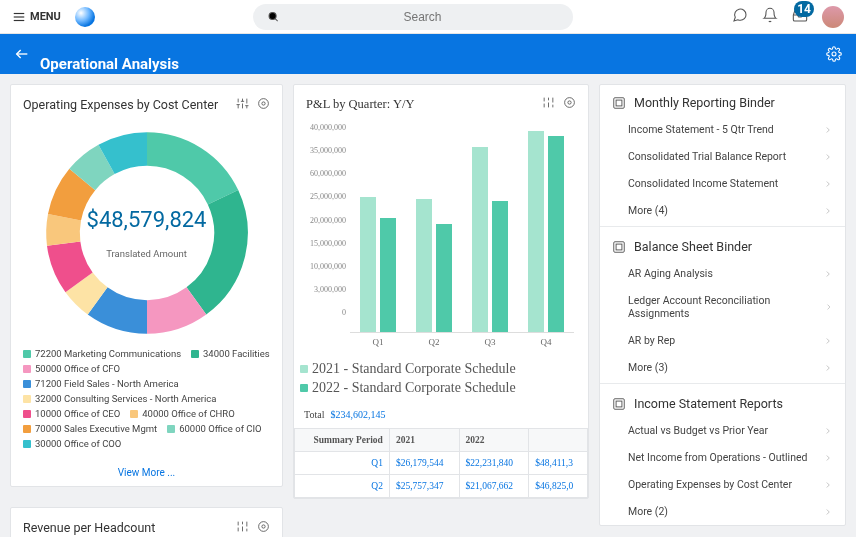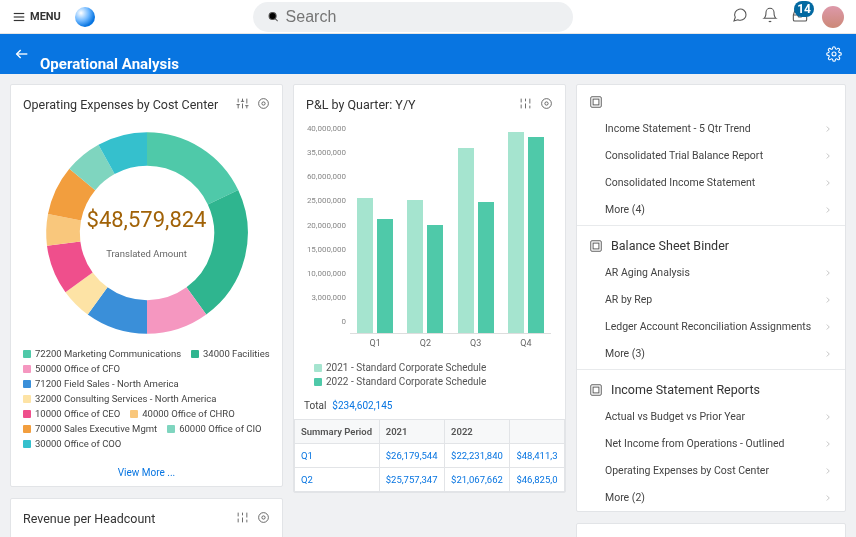--- a/index.html
+++ b/index.html
@@ -5,72 +5,72 @@
 * { box-sizing: border-box; margin: 0; padding: 0; }
 body { font-family: -apple-system, BlinkMacSystemFont, "Segoe UI", Roboto, sans-serif; background: #f0f1f3; width: 856px; height: 537px; overflow: hidden; }
 
 .topbar { height: 34px; background: #fff; display: flex; align-items: center; padding: 0 12px; border-bottom: 1px solid #e6e6e6; gap: 8px; }
 .menu-btn { display: flex; align-items: center; gap: 4px; font-size: 11px; font-weight: 700; color: #333; cursor: pointer; }
 .menu-btn svg { width: 14px; height: 14px; }
 .logo { width: 20px; height: 20px; border-radius: 50%; background: radial-gradient(circle at 30% 30%, #fff, #6fb8ff 40%, #0875e1 70%); margin-left: 6px; }
 .search-wrap { flex: 1; display: flex; justify-content: center; }
 .searchbox { display: flex; align-items: center; gap: 6px; background: #eef0f2; border-radius: 18px; padding: 6px 14px; width: 320px; }
 .searchbox svg { width: 13px; height: 13px; stroke: #555; }
-.searchbox input { border: none; background: transparent; outline: none; font-size: 16px; width: 100%; }
+.searchbox input { border: none; background: transparent; outline: none; font-size: 12px; width: 100%; text-align: center; }
 .top-icons { display: flex; align-items: center; gap: 14px; }
 .top-icon { width: 16px; height: 16px; stroke: #555; fill: none; position: relative; cursor: pointer; }
 .badge { position: absolute; top: -6px; right: -6px; background: #0369a1; color: #fff; font-size: 12px; font-weight: 700; border-radius: 8px; padding: 1px 3px; }
 .avatar { width: 22px; height: 22px; border-radius: 50%; background: linear-gradient(#d9a, #c87); }
 
 .header { height: 40px; background: #0875e1; color: #fff; display: flex; align-items: center; padding: 0 14px; gap: 10px; }
 .header .back { stroke: #fff; width: 16px; height: 16px; cursor: pointer; }
 .header .title { font-size: 15px; font-weight: 700; flex: 1; margin-top: 20px; }
 .header .gear { stroke: #fff; width: 16px; height: 16px; cursor: pointer; }
 
 .content { padding: 10px; display: flex; gap: 10px; height: calc(537px - 74px); }
-.col { display: flex; flex-direction: column; gap: 11px; }
+.col { display: flex; flex-direction: column; gap: 20px; }
 .col.left { width: 273px; }
-.col.mid { width: 273px; }
+.col.mid { width: 296px; font-family: Liberation Serif, serif; }
 .col.right { flex: 1; }
 
 .card { background: #fff; border: 1px solid #e2e4e7; border-radius: 2px; }
 .card-head { display: flex; align-items: center; padding: 10px 12px 6px; gap: 6px; }
 .card-title { font-size: 12.5px; color: #333; flex: 1; font-weight: 400; }
 .card-actions svg { width: 13px; height: 13px; stroke: #555; fill: none; margin-left: 4px; cursor: pointer; }
 
 
 .donut-wrap { display: flex; justify-content: center; padding: 8px 0 4px; }
 .donut { position: relative; width: 210px; height: 210px; }
 .donut-center { position: absolute; inset: 0; display: flex; flex-direction: column; align-items: center; justify-content: center; }
-.donut-center .big { font-size: 22px; font-weight: 400; color: #a16207; }
+.donut-center .big { font-size: 22px; font-weight: 400; color: #0369a1; }
 .donut-center .sub { font-size: 9.5px; color: #666; margin-top: 16px; }
 .legend { padding: 6px 12px; font-size: 9.5px; color: #444; }
 .legend-row { display: flex; flex-wrap: wrap; gap: 4px 10px; margin-bottom: 4px; }
 .legend-item { display: flex; align-items: center; gap: 4px; }
 .swatch { width: 8px; height: 8px; border-radius: 1px; }
 .view-more { text-align: center; font-size: 10px; color: #0875e1; padding: 8px 0; cursor: pointer; }
 
 
 .barchart { padding: 4px 10px 0; }
 .bars-area { position: relative; height: 230px; }
-.ylabels { position: absolute; left: 0; top: 0; bottom: 28px; width: 42px; display: flex; flex-direction: column; justify-content: space-between; }
+.ylabels { position: absolute; left: 0; top: 0; bottom: 36px; width: 42px; display: flex; flex-direction: column; justify-content: space-between; }
 .ylabels div { font-size: 8px; color: #888; text-align: right; }
 .plot { position: absolute; left: 46px; right: 4px; top: 4px; bottom: 20px; border-bottom: 1px solid #ddd; display: flex; align-items: flex-end; justify-content: space-around; }
 .group { display: flex; align-items: flex-end; gap: 4px; }
 .bar { width: 16px; }
 .xlabels { position: absolute; left: 46px; right: 4px; bottom: 0; height: 16px; display: flex; justify-content: space-around; font-size: 9px; color: #666; }
-.bar-legend { font-size: 10px; color: #555; padding: 8px 20px; }
+.bar-legend { font-size: 14px; color: #555; padding: 8px 6px; }
 .bar-legend .legend-item { margin-bottom: 3px; }
 .total-row { font-size: 10px; color: #444; padding: 2px 10px 8px; }
 .total-row .amt { color: #0875e1; margin-left: 6px; }
 
 .pnl-table { border-top: 1px solid #e2e4e7; font-size: 9.5px; width: 100%; border-collapse: collapse; }
 .pnl-table th, .pnl-table td { border: 1px solid #e2e4e7; padding: 6px 6px; text-align: left; }
 .pnl-table th { background: #f7f8f9; color: #555; font-weight: 600; }
-.pnl-table th:first-child, .pnl-table td:first-child { text-align: left; }
+.pnl-table th:first-child, .pnl-table td:first-child { text-align: right; }
 .pnl-table td a, .pnl-table td.q { color: #0875e1; }
 
 
 .section-head { display: flex; align-items: center; gap: 8px; padding: 10px 12px 6px; }
 .section-head svg.sec-ico { width: 14px; height: 14px; stroke: #555; fill: none; }
 .section-head .sec-title { font-size: 12.5px; color: #333; }
 .list-item { display: flex; align-items: center; justify-content: space-between; padding: 7px 12px 7px 28px; font-size: 10.5px; color: #444; cursor: pointer; }
 .chev { width: 10px; height: 10px; stroke: #bbb; fill: none; }
 .sep { height: 1px; background: #e8eaec; margin: 2px 0; }
 
@@ -343,20 +343,21 @@
   </div>
 
   <div class="col right">
     <div class="card">
       <div id="sec-monthly">
           <div class="section-head">
             <svg class="sec-ico" viewBox="0 0 24 24" stroke-width="1.6">
               <rect x="3" y="3" width="18" height="18" rx="2"></rect>
               <rect x="7" y="7" width="10" height="10"></rect>
             </svg>
+            <span class="sec-title">Monthly Reporting Binder</span>
           </div>
           <div class="list-item">
             <span>Income Statement - 5 Qtr Trend</span>
             <svg class="chev" viewBox="0 0 24 24" stroke-width="2">
               <polyline points="9 18 15 12 9 6"></polyline>
             </svg>
           </div>
           <div class="list-item">
             <span>Consolidated Trial Balance Report</span>
             <svg class="chev" viewBox="0 0 24 24" stroke-width="2">
@@ -385,27 +386,27 @@
             </svg>
             <span class="sec-title">Balance Sheet Binder</span>
           </div>
           <div class="list-item">
             <span>AR Aging Analysis</span>
             <svg class="chev" viewBox="0 0 24 24" stroke-width="2">
               <polyline points="9 18 15 12 9 6"></polyline>
             </svg>
           </div>
           <div class="list-item">
+            <span>Ledger Account Reconciliation Assignments</span>
+            <svg class="chev" viewBox="0 0 24 24" stroke-width="2">
+              <polyline points="9 18 15 12 9 6"></polyline>
+            </svg>
+          </div>
+          <div class="list-item">
             <span>AR by Rep</span>
-            <svg class="chev" viewBox="0 0 24 24" stroke-width="2">
-              <polyline points="9 18 15 12 9 6"></polyline>
-            </svg>
-          </div>
-          <div class="list-item">
-            <span>Ledger Account Reconciliation Assignments</span>
             <svg class="chev" viewBox="0 0 24 24" stroke-width="2">
               <polyline points="9 18 15 12 9 6"></polyline>
             </svg>
           </div>
           <div class="list-item">
             <span>More (3)</span>
             <svg class="chev" viewBox="0 0 24 24" stroke-width="2">
               <polyline points="9 18 15 12 9 6"></polyline>
             </svg>
           </div>

